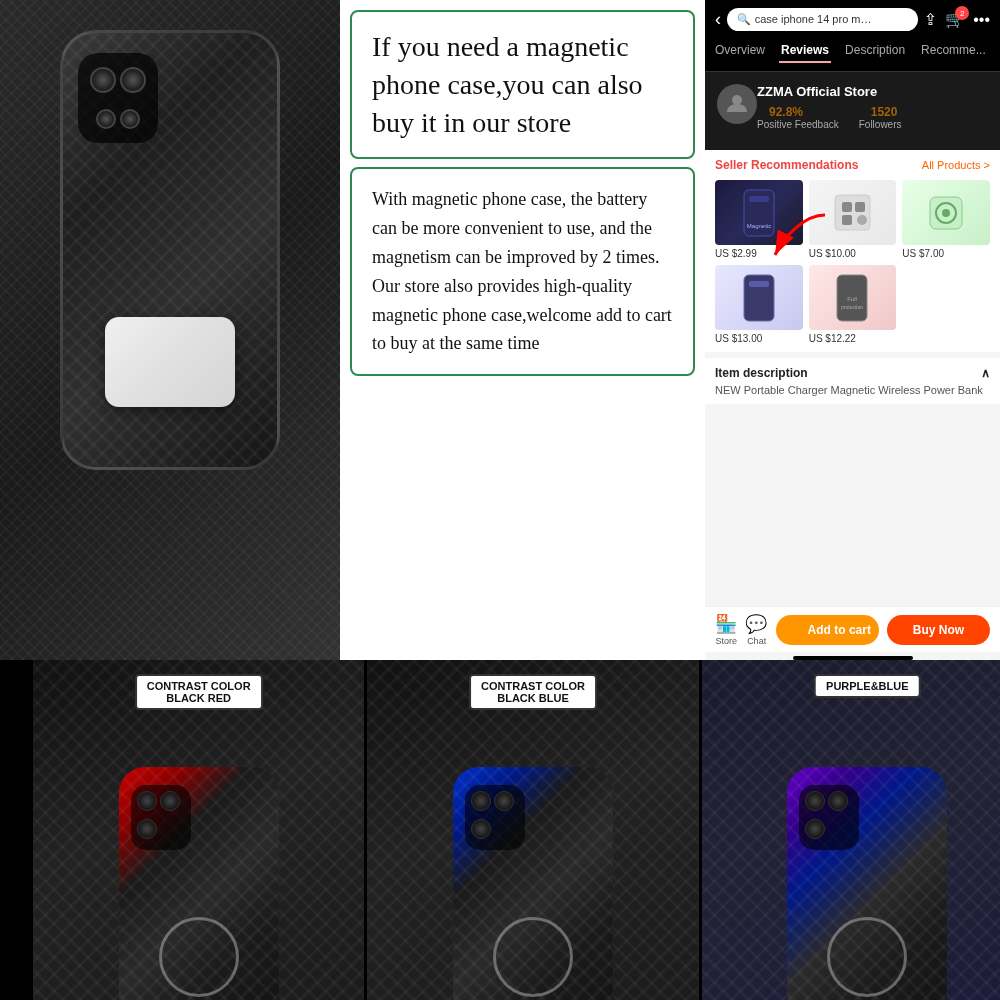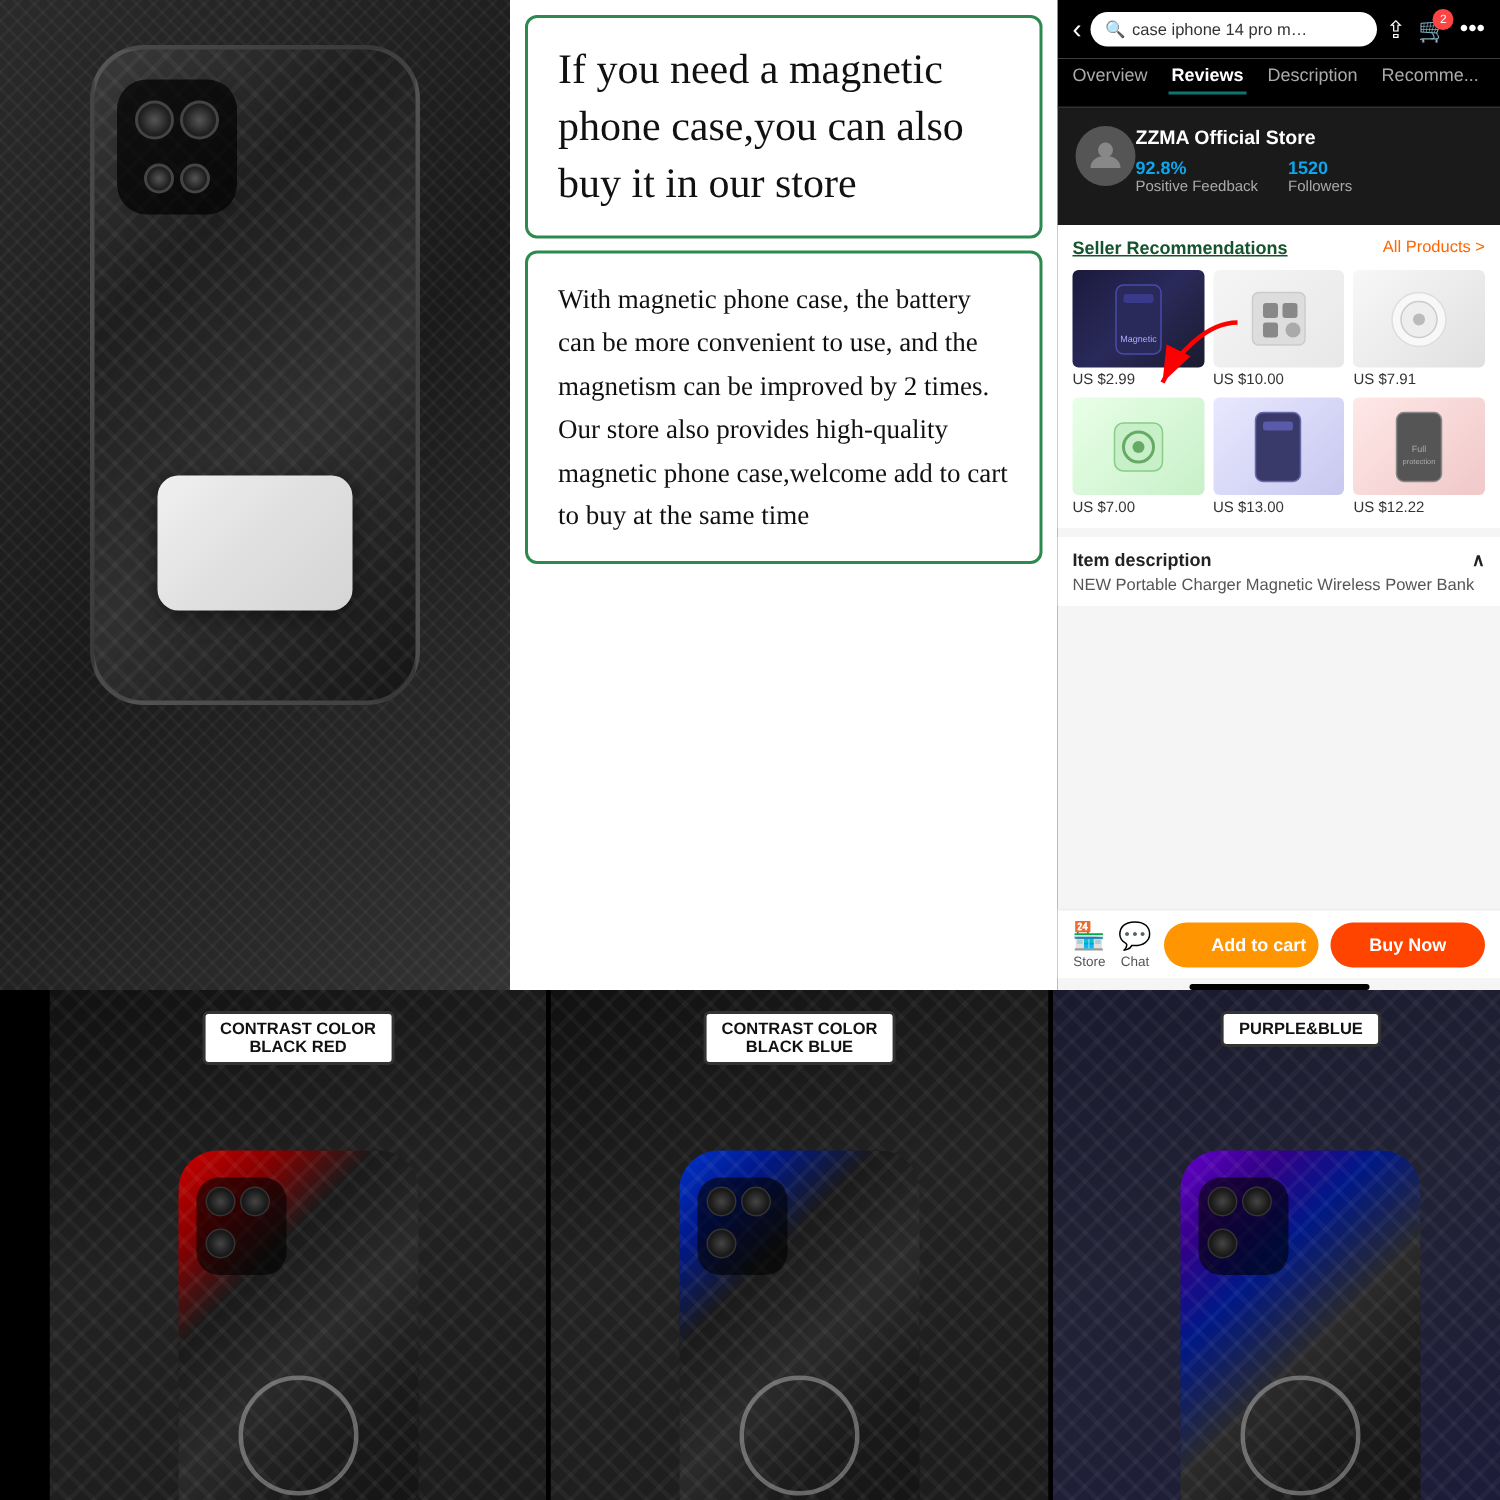--- a/index.html
+++ b/index.html
@@ -195,21 +195,21 @@
       border-bottom: 1px solid #333;
     }
     .nav-tab {
       color: #aaa;
       font-size: 12px;
       padding: 4px 2px;
       cursor: pointer;
     }
     .nav-tab.active {
       color: #fff;
-      border-bottom: 2px solid #0f766e;
+      border-bottom: 2px solid #fca5a5;
       font-weight: bold;
     }
 
     
     .seller-info {
       background: #1a1a1a;
       padding: 12px;
       display: flex;
       align-items: flex-start;
     }
@@ -222,21 +222,21 @@
       align-items: center;
       justify-content: center;
       color: #aaa;
       font-size: 18px;
       flex-shrink: 0;
     }
     .seller-details { flex: 1; }
     .seller-name { color: #fff; font-size: 13px; font-weight: bold; margin-bottom: 6px; }
     .seller-stats { display: flex; gap: 20px; margin-bottom: 8px; }
     .stat-item { }
-    .stat-value { color: #0ea5e9; font-size: 12px; font-weight: bold; }
+    .stat-value { color: #a16207; font-size: 12px; font-weight: bold; margin-left: 12px; }
     .stat-label { color: #aaa; font-size: 10px; }
     .visit-store-btn {
       background: #fff;
       border: none;
       border-radius: 16px;
       padding: 5px 20px;
       font-size: 11px;
       cursor: pointer;
       color: #333;
       width: 100%;
@@ -246,21 +246,21 @@
     .seller-recs {
       background: #fff;
       padding: 8px 10px;
     }
     .recs-header {
       display: flex;
       justify-content: space-between;
       align-items: center;
       margin-bottom: 8px;
     }
-    .recs-title { font-size: 12px; font-weight: bold; color: #14532d; text-decoration: underline; }
+    .recs-title { font-size: 12px; font-weight: bold; color: #ef4444; }
     .all-products { font-size: 11px; color: #ff6600; cursor: pointer; }
 
     .recs-grid {
       display: grid;
       grid-template-columns: repeat(3, 1fr);
       gap: 6px;
     }
     .rec-item {
       cursor: pointer;
     }
@@ -614,32 +614,20 @@
                     <rect x="12" y="12" width="10" height="10" rx="2" fill="#888"></rect>
                     <rect x="25" y="12" width="10" height="10" rx="2" fill="#888"></rect>
                     <rect x="12" y="25" width="10" height="10" rx="2" fill="#888"></rect>
                     <circle cx="32" cy="30" r="5" fill="#aaa"></circle>
                   </svg>
                 </div>
               </div>
               <div class="rec-price">US $10.00</div>
             </div>
 
-            <div class="rec-item">
-              <div class="rec-img rec-img-3">
-                <div class="rec-product-icon">
-                  <svg width="40" height="40" viewBox="0 0 40 40">
-                    <circle cx="20" cy="20" r="18" fill="#f8f8f8" stroke="#ddd" stroke-width="1"></circle>
-                    <circle cx="20" cy="20" r="12" fill="#eee" stroke="#ccc" stroke-width="1"></circle>
-                    <circle cx="20" cy="20" r="4" fill="#bbb"></circle>
-                  </svg>
-                </div>
-              </div>
-              <div class="rec-price">US $7.91</div>
-            </div>
 
             <div class="rec-item">
               <div class="rec-img rec-img-4">
                 <div class="rec-product-icon">
                   <svg width="40" height="40" viewBox="0 0 40 40">
                     <rect x="4" y="4" width="32" height="32" rx="6" fill="#c8f0c8" stroke="#88cc88" stroke-width="1"></rect>
                     <circle cx="20" cy="20" r="10" fill="none" stroke="#66aa66" stroke-width="2"></circle>
                     <circle cx="20" cy="20" r="4" fill="#66aa66"></circle>
                   </svg>
                 </div>

